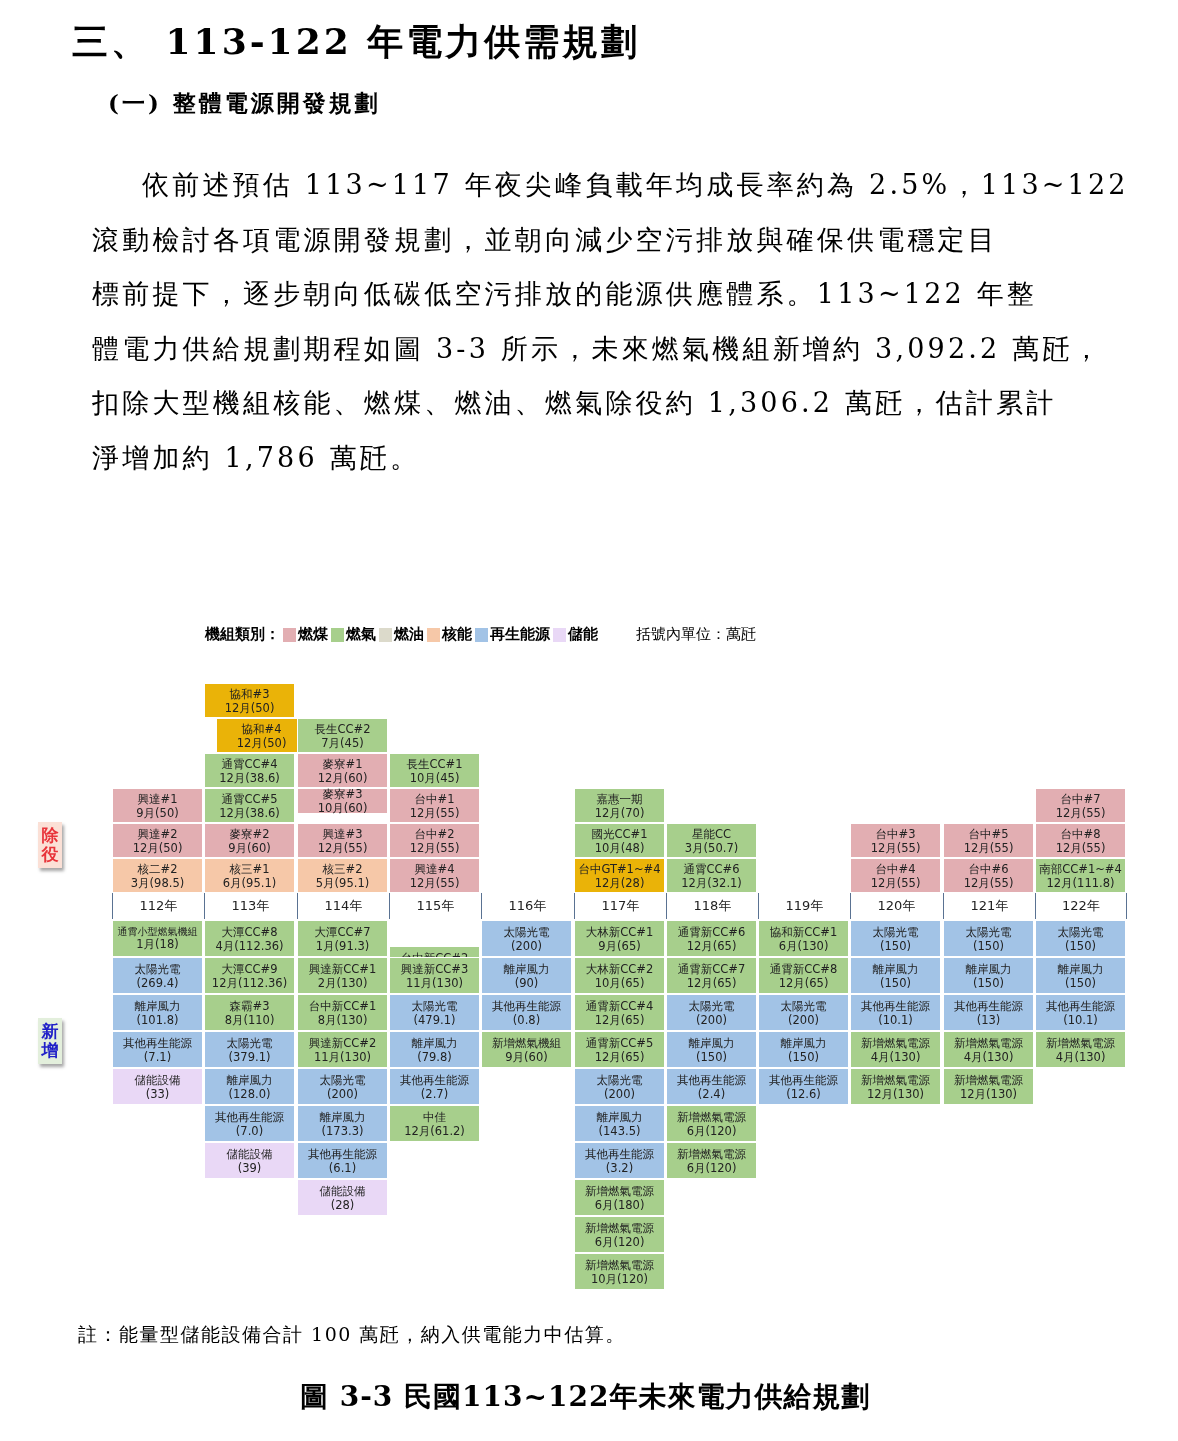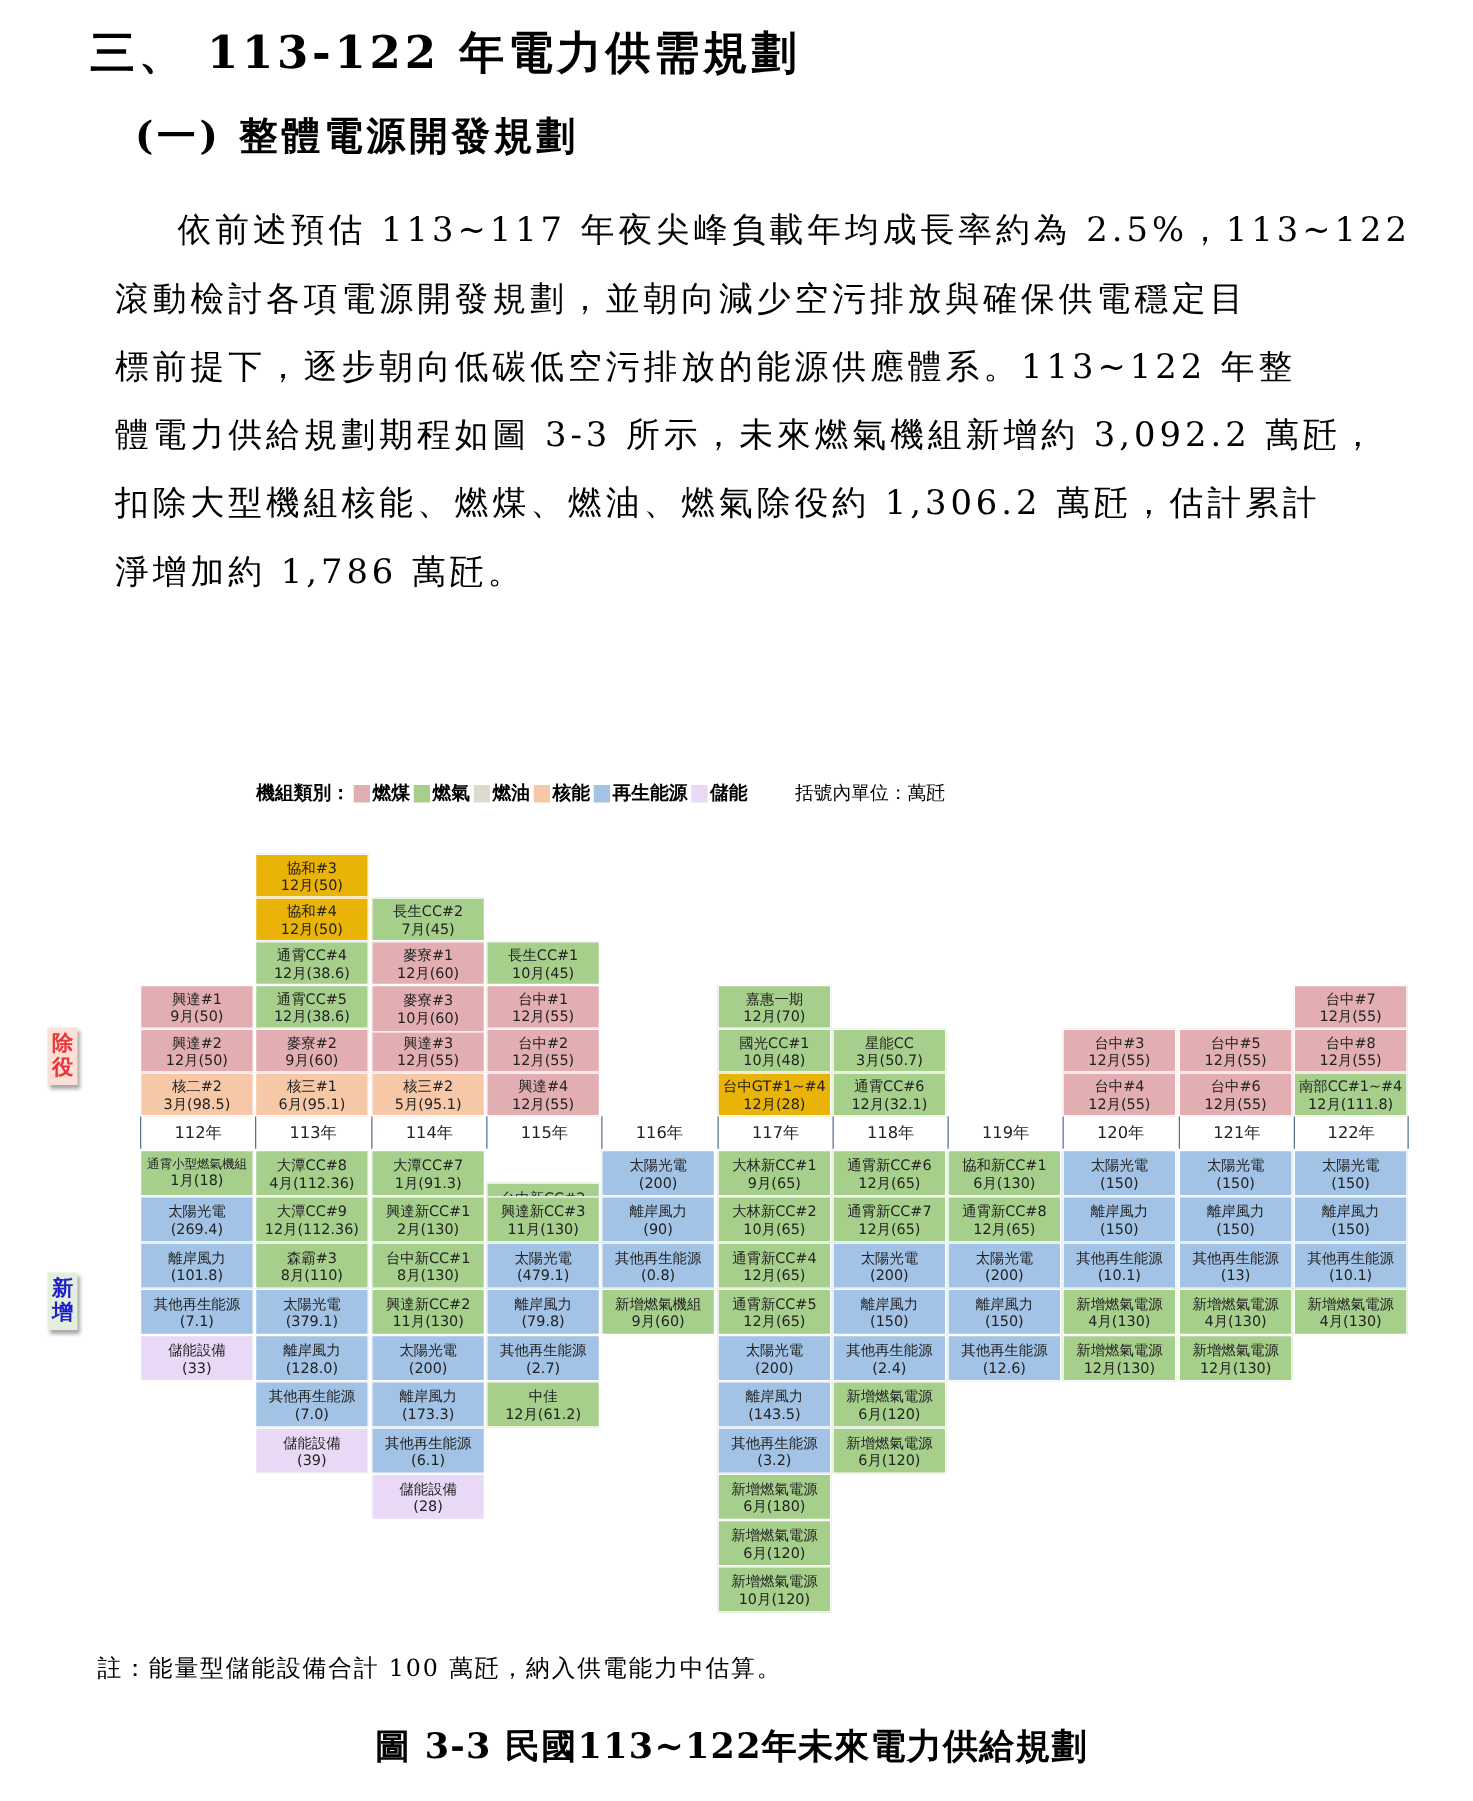--- a/index.html
+++ b/index.html
@@ -1,18 +1,18 @@
 <!DOCTYPE html>
 <html><head>
 <meta charset="utf-8">
 <style>
   html, body { margin:0; padding:0; background:#ffffff; }
   body { width:1178px; height:1441px; position:relative; overflow:hidden; font-family:"DejaVu Serif", serif; color:#000; }
   .h1 { position:absolute; left:72px; top:18px; font-size:36px; font-weight:bold; letter-spacing:3px; font-family:"DejaVu Serif", serif; }
-  .h2 { position:absolute; left:108px; top:88px; font-size:31px; font-weight:bold; letter-spacing:3px; font-family:"DejaVu Serif", serif; }
+  .h2 { position:absolute; left:108px; top:88px; font-size:23px; font-weight:bold; letter-spacing:3px; font-family:"DejaVu Serif", serif; }
   .para { position:absolute; left:92px; top:158px; width:1040px; font-size:27px; line-height:54.5px; letter-spacing:3.2px; font-family:"DejaVu Serif", serif; }
   .para .line { display:block; white-space:nowrap; }
   .para .line.indent { padding-left:50px; }
 
   .legend { position:absolute; left:205px; top:625px; font-family:"DejaVu Sans", sans-serif; font-size:15px; font-weight:bold; display:flex; align-items:center; white-space:nowrap; }
   .legend .sw { display:inline-block; width:13px; height:14px; margin:0 2px 0 3px; vertical-align:middle; }
   .legend .unit { margin-left:38px; font-weight:normal; }
 
   .tag { position:absolute; left:38px; width:24px; height:46px; display:flex; flex-direction:column; align-items:center; justify-content:center; font-family:"DejaVu Sans", sans-serif; font-size:17px; font-weight:bold; line-height:19px; box-shadow:2px 3px 3px rgba(0,0,0,0.35); }
   .tag.retire { top:822px; background:#fbe0d6; color:#e8343a; }
@@ -106,37 +106,37 @@
       <span>9月(60)</span>
     </div>
     <div class="cell gas" style="left: 204px; top: 788px; height: 35px;">
       <span>通霄CC#5</span>
       <span>12月(38.6)</span>
     </div>
     <div class="cell gas" style="left: 204px; top: 753px; height: 35px;">
       <span>通霄CC#4</span>
       <span>12月(38.6)</span>
     </div>
-    <div class="cell oil" style="left: 204px; top: 718px; height: 35px;">
+    <div class="cell oil" style="left: 216px; top: 718px; height: 35px;">
       <span>協和#4</span>
       <span>12月(50)</span>
     </div>
     <div class="cell oil" style="left: 204px; top: 683px; height: 35px;">
       <span>協和#3</span>
       <span>12月(50)</span>
     </div>
     <div class="cell nuclear" style="left: 297px; top: 858px; height: 35px;">
       <span>核三#2</span>
       <span>5月(95.1)</span>
     </div>
     <div class="cell coal" style="left: 297px; top: 823px; height: 35px;">
       <span>興達#3</span>
       <span>12月(55)</span>
     </div>
-    <div class="cell coal" style="left: 297px; top: 788px; height: 38px;">
+    <div class="cell coal" style="left: 297px; top: 788px; height: 26px;">
       <span>麥寮#3</span>
       <span>10月(60)</span>
     </div>
     <div class="cell coal" style="left: 297px; top: 753px; height: 35px;">
       <span>麥寮#1</span>
       <span>12月(60)</span>
     </div>
     <div class="cell gas" style="left: 297px; top: 718px; height: 35px;">
       <span>長生CC#2</span>
       <span>7月(45)</span>

